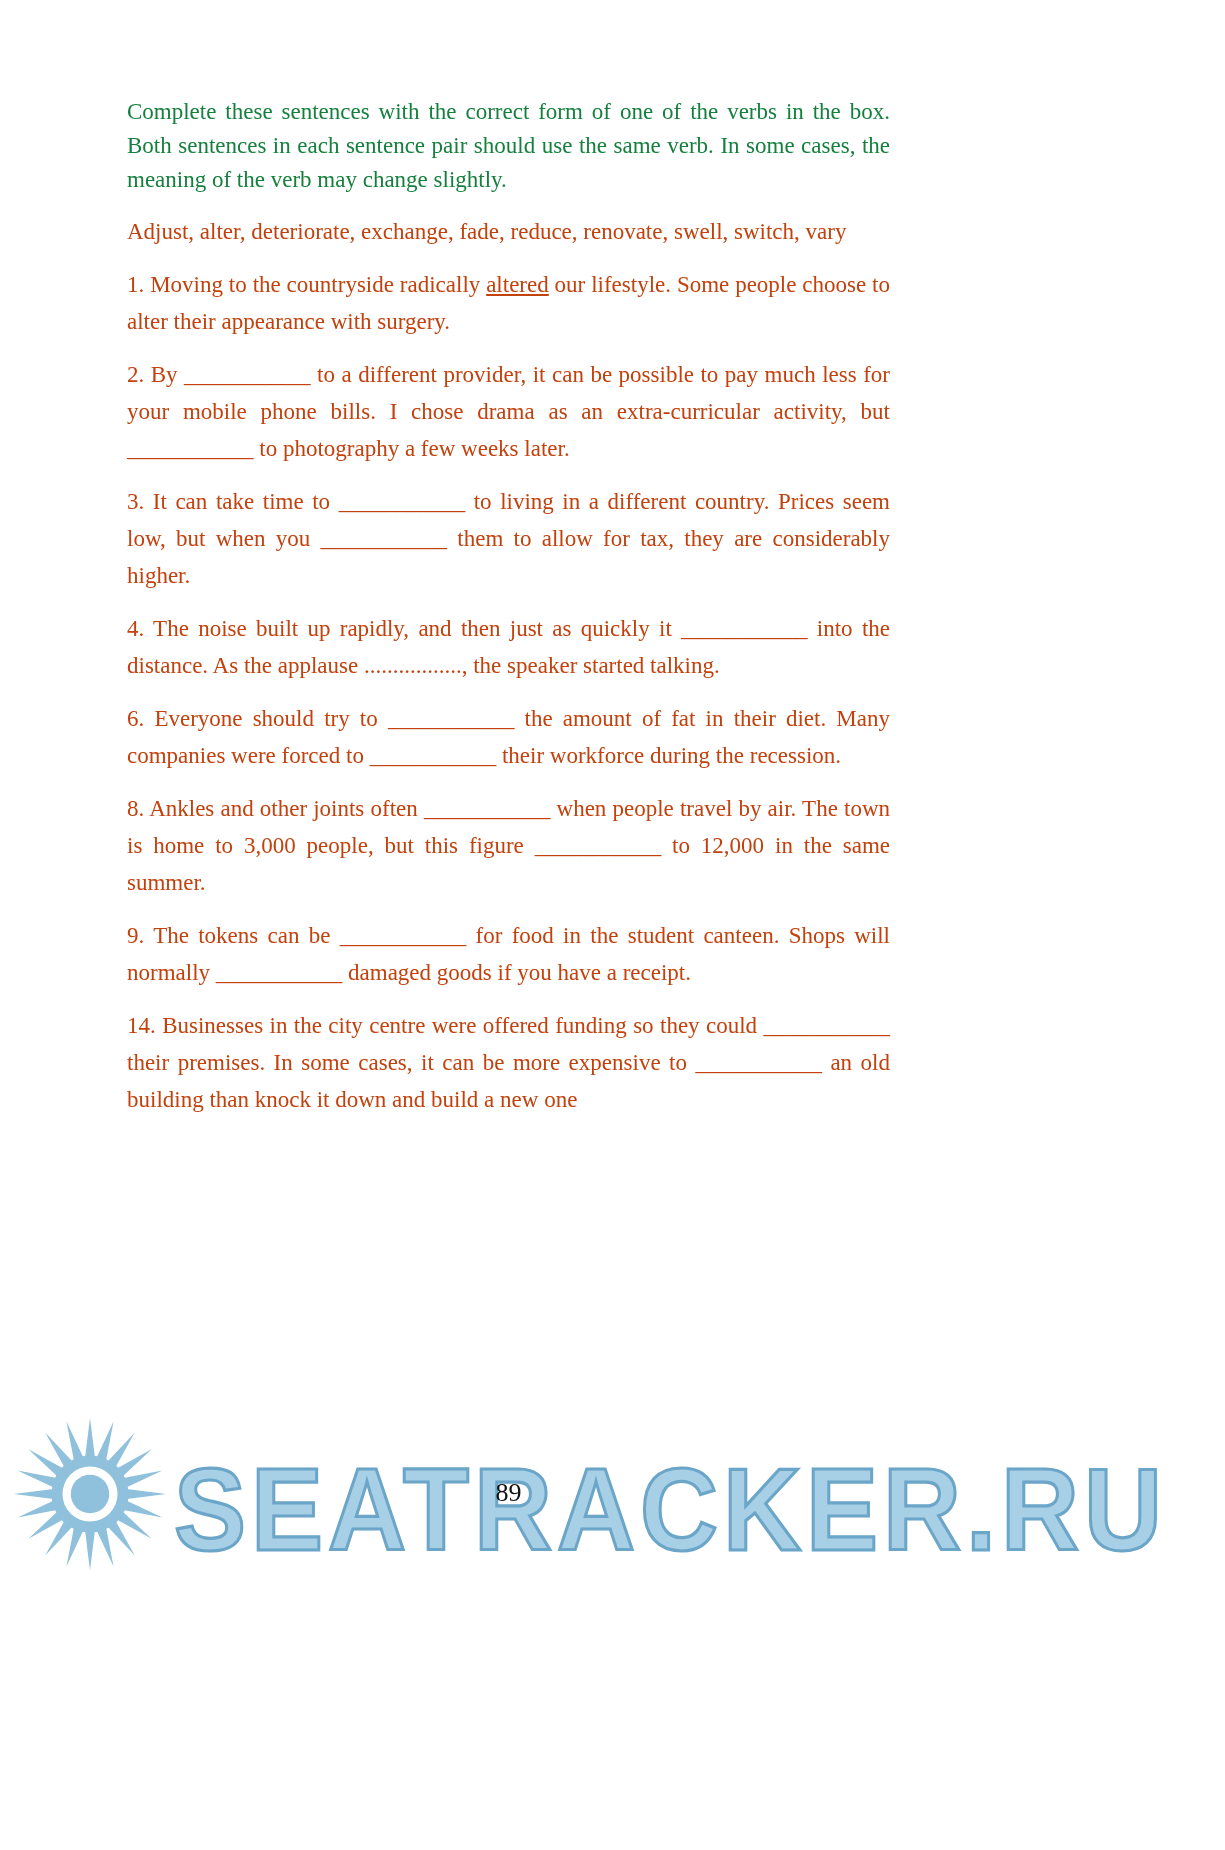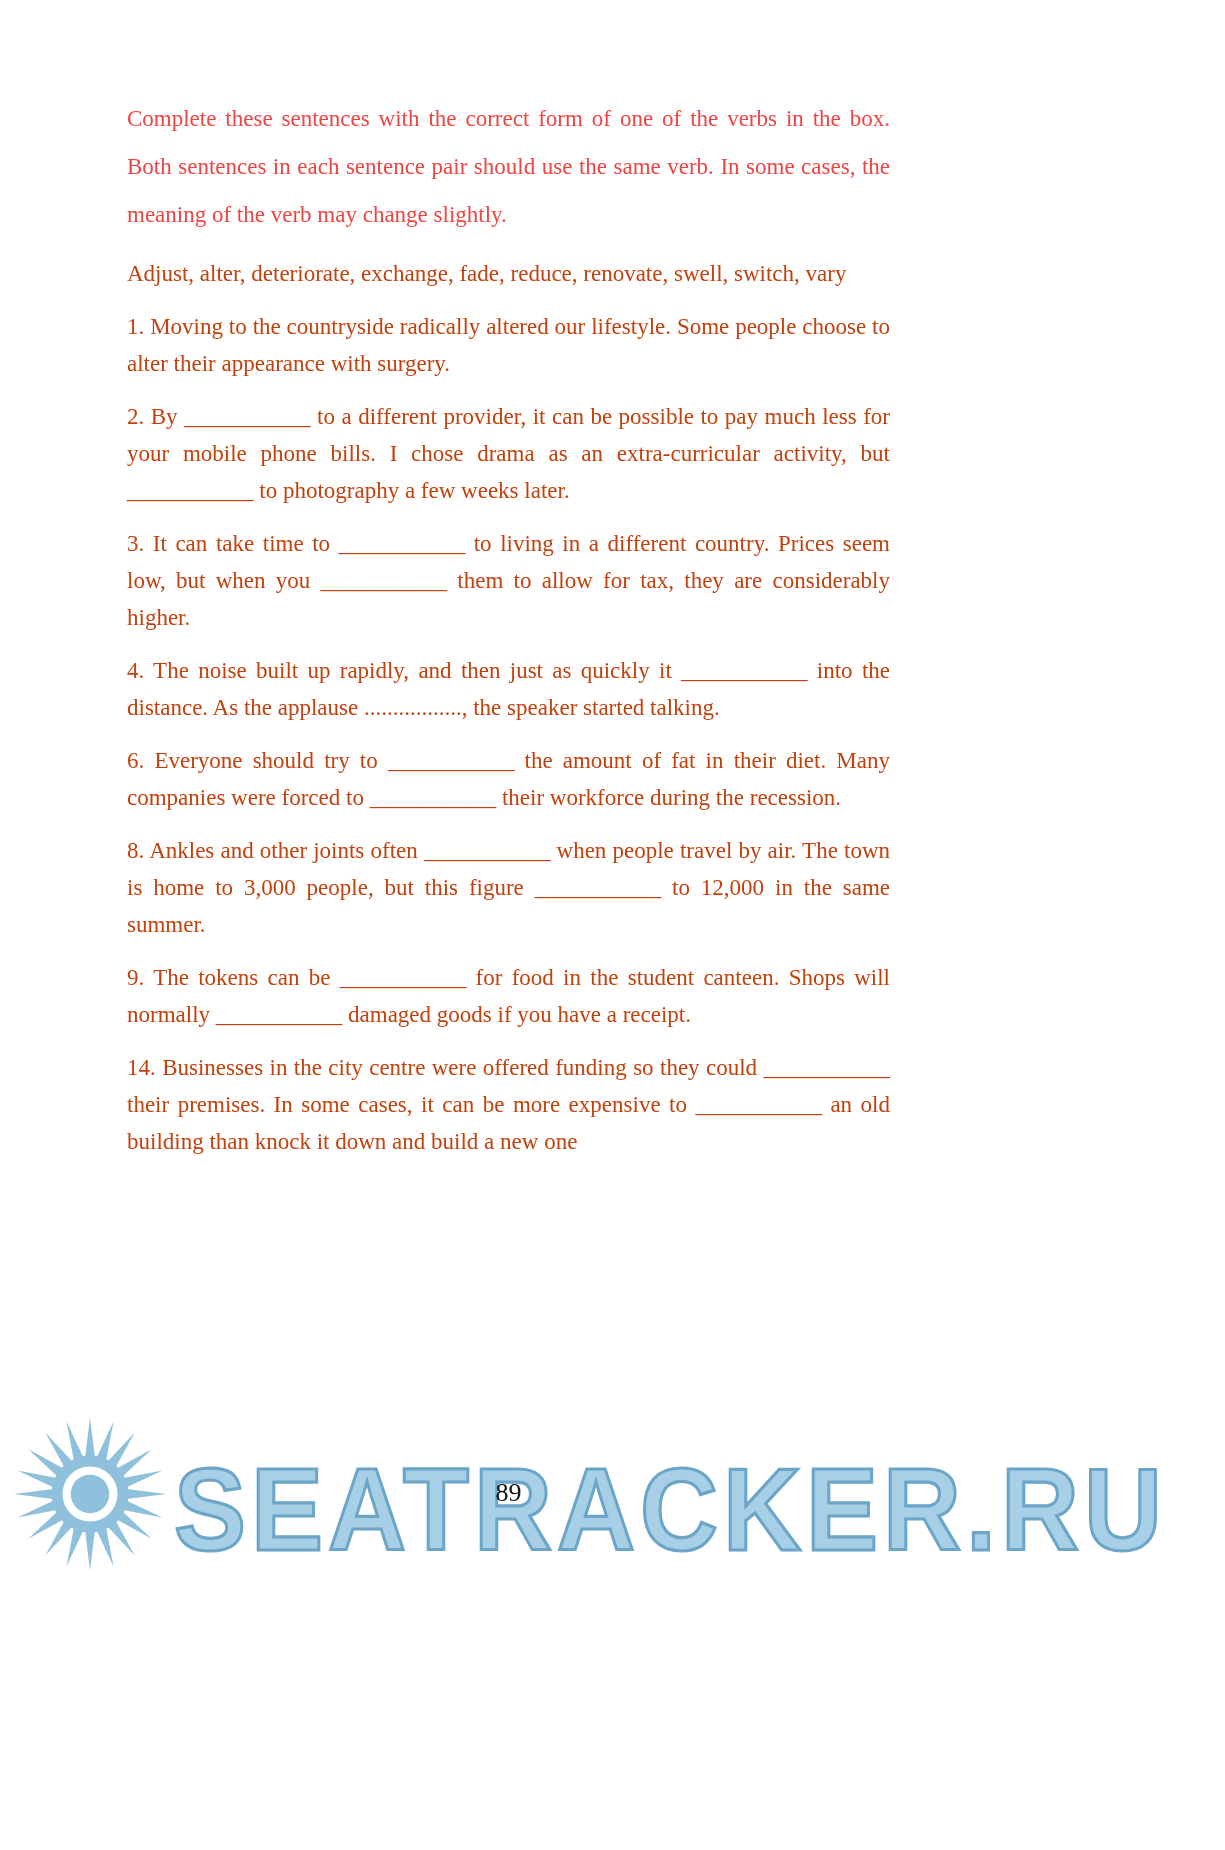--- a/index.html
+++ b/index.html
@@ -22,24 +22,25 @@
     width: 763px;
   }
   .content p {
     margin: 0 0 16px 0;
     font-size: 23px;
     line-height: 37px;
     color: #c2410c;
     text-align: justify;
   }
   p.instructions {
-    color: #ef4444;
-    line-height: 48px;
+    color: #15803d;
+    line-height: 34px;
   }
   .underline {
+    text-decoration: underline;
   }
   .footer {
     position: absolute;
     left: 0;
     top: 1412px;
     width: 1225px;
     height: 180px;
   }
   .watermark {
     position: absolute;

